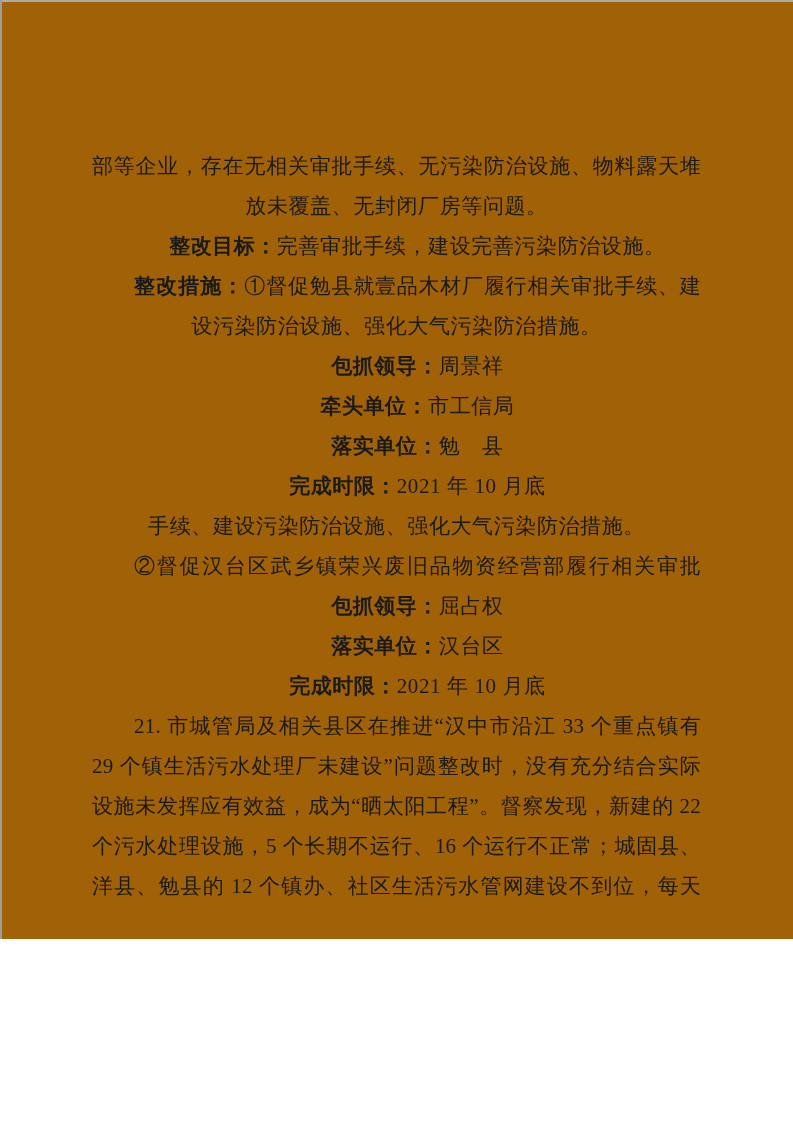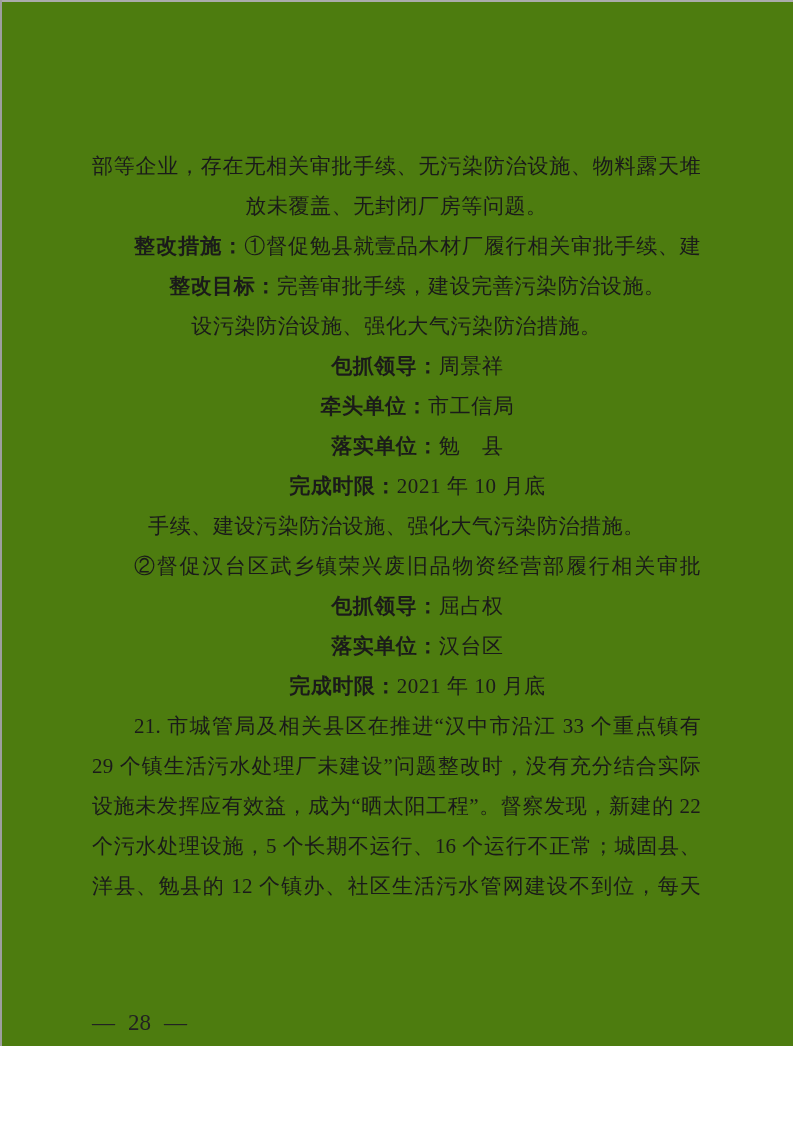--- a/index.html
+++ b/index.html
@@ -3,22 +3,22 @@
 <meta charset="utf-8">
 <style>
   html, body {
     margin: 0;
     padding: 0;
     background: #ffffff;
   }
   .page {
     position: relative;
     width: 793px;
-    height: 1046px;
-    background: #4d7c0f;
+    height: 939px;
+    background: #a16207;
     overflow: hidden;
     font-family: "Liberation Serif", "DejaVu Serif", serif;
     color: #1a1a1a;
   }
   .edge-top {
     position: absolute;
     left: 0; top: 0;
     width: 100%; height: 2px;
     background: #ababab;
   }
@@ -72,22 +72,22 @@
 </head>
 <body>
 
 <div class="page">
   <div class="edge-top"></div>
   <div class="edge-left"></div>
 
   <div class="text-block">
     <div class="line justify"><span class="label"></span><span class="content">部等企业，存在无相关审批手续、无污染防治设施、物料露天堆</span></div>
     <div class="line"><span class="label"></span><span class="content">放未覆盖、无封闭厂房等问题。</span></div>
+    <div class="line indent"><span class="label">整改目标：</span><span class="content">完善审批手续，建设完善污染防治设施。</span></div>
     <div class="line indent justify"><span class="label">整改措施：</span><span class="content">①督促勉县就壹品木材厂履行相关审批手续、建</span></div>
-    <div class="line indent"><span class="label">整改目标：</span><span class="content">完善审批手续，建设完善污染防治设施。</span></div>
     <div class="line"><span class="label"></span><span class="content">设污染防治设施、强化大气污染防治措施。</span></div>
     <div class="line indent"><span class="label">包抓领导：</span><span class="content">周景祥</span></div>
     <div class="line indent"><span class="label">牵头单位：</span><span class="content">市工信局</span></div>
     <div class="line indent"><span class="label">落实单位：</span><span class="content">勉　县</span></div>
     <div class="line indent"><span class="label">完成时限：</span><span class="content">2021 年 10 月底</span></div>
     <div class="line"><span class="label"></span><span class="content">手续、建设污染防治设施、强化大气污染防治措施。</span></div>
     <div class="line indent justify"><span class="label"></span><span class="content">②督促汉台区武乡镇荣兴废旧品物资经营部履行相关审批</span></div>
     <div class="line indent"><span class="label">包抓领导：</span><span class="content">屈占权</span></div>
     <div class="line indent"><span class="label">落实单位：</span><span class="content">汉台区</span></div>
     <div class="line indent"><span class="label">完成时限：</span><span class="content">2021 年 10 月底</span></div>

